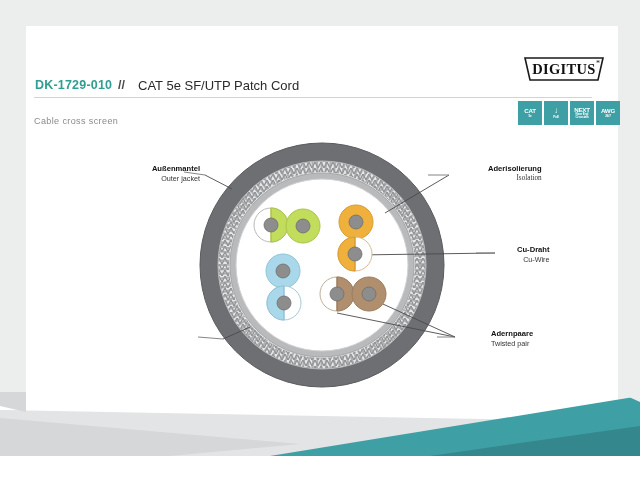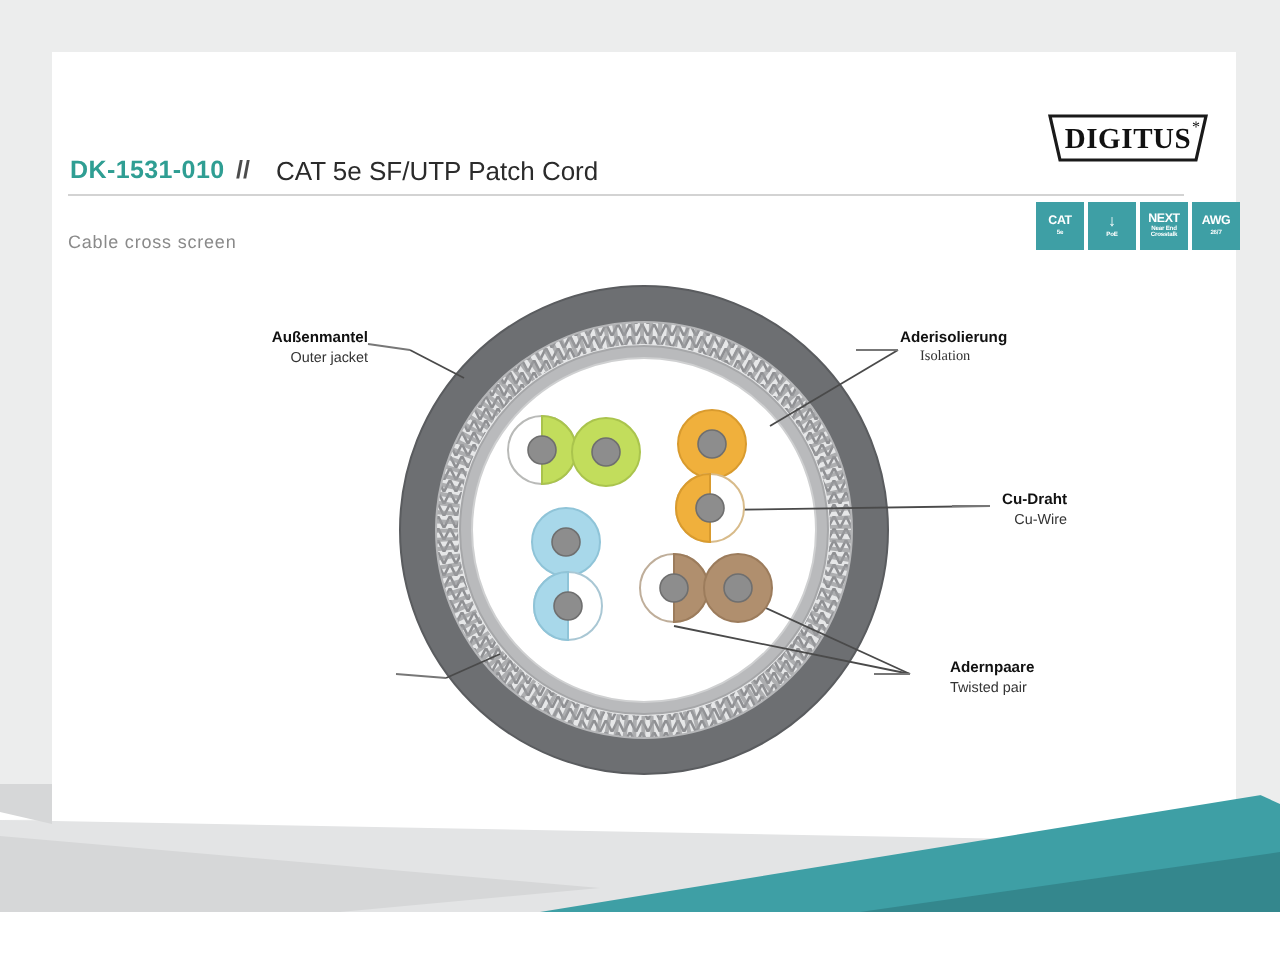--- a/index.html
+++ b/index.html
@@ -83,21 +83,21 @@
   }
   .sect .de{
     font-size:10.5px;font-weight:bold;color:#111;letter-spacing:.1px;
     padding-bottom:2px;border-bottom:1px solid #9a9a9a;display:inline-block;
   }
   .sect .en{
     font-size:9px;color:#8a8a8a;letter-spacing:.4px;margin-top:2px;
   }
 
   
-  .lab{position:absolute;white-space:nowrap;}
+  .lab{position:absolute;white-space:nowrap;margin-left:16px;}
   .lab .de{font-size:7.6px;font-weight:bold;color:#111;line-height:9.5px;}
   .lab .en{font-size:7.2px;color:#333;line-height:9.5px;}
   .lab.r{text-align:left;}
   .lab.l{text-align:right;}
 
   
   #diagram{position:absolute;left:0;top:0;}
 </style>
 </head>
 <body>
@@ -111,21 +111,21 @@
 
   <div class="logo">
     <svg width="84" height="26" viewBox="0 0 84 26">
       <path d="M3,2 L81,2 L76,24 L8,24 Z" fill="#ffffff" stroke="#1a1a1a" stroke-width="1.6"></path>
       <text x="42" y="18" text-anchor="middle" font-family="Liberation Serif, serif" font-size="14.5" font-weight="bold" letter-spacing="0.3" fill="#111">DIGITUS</text>
       <text x="74" y="10" font-family="Liberation Serif, serif" font-size="8" fill="#111">*</text>
     </svg>
   </div>
 
   <div class="header">
-    <span class="sku">DK-1531-010</span>
+    <span class="sku">DK-1729-010</span>
     <span class="slashes">//</span>
     <span class="prodname">CAT 5e SF/UTP Patch Cord</span>
     <div class="hrule"></div>
   </div>
 
   <div class="badges">
     <div class="badge">
       <span class="bt">CAT</span>
       <span class="bs">5e</span>
     </div>
@@ -227,21 +227,21 @@
       <circle cx="369" cy="294" r="7" fill="#8d8d8d" stroke="#6f6f6f" stroke-width=".8"></circle>
     </g>
   </svg>
 
   <div class="lab l" style="left:128px;top:164px;width:56px;">
     <div class="de">Außenmantel</div>
     <div class="en">Outer jacket</div>
   </div>
 
 
-  <div class="lab r" style="left:450px;top:164px;">
+  <div class="lab r" style="left:472px;top:164px;text-align:right;">
     <div class="de">Aderisolierung</div>
     <div class="en" style="padding-left:10px;font-family:Liberation Serif, serif;">Isolation</div>
   </div>
 
   <div class="lab r" style="left:501px;top:245px;text-align:right;">
     <div class="de">Cu-Draht</div>
     <div class="en" style="padding-left:3px;">Cu-Wire</div>
   </div>
 
   <div class="lab r" style="left:475px;top:329px;">

